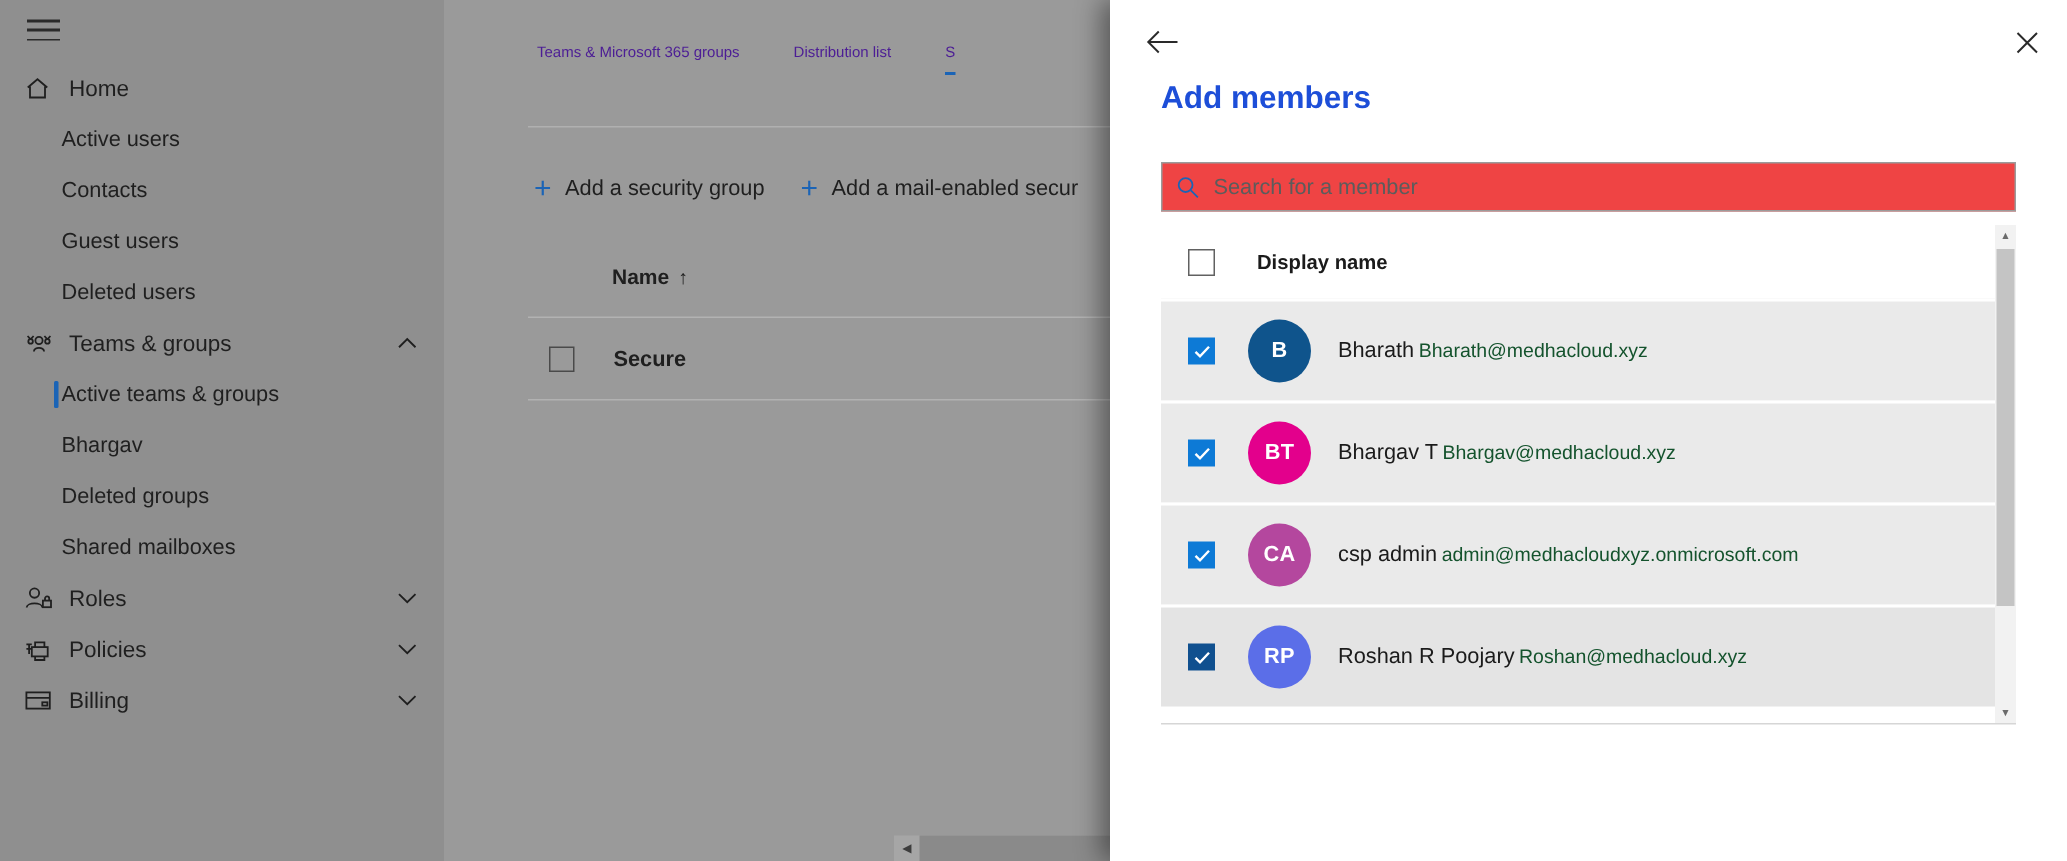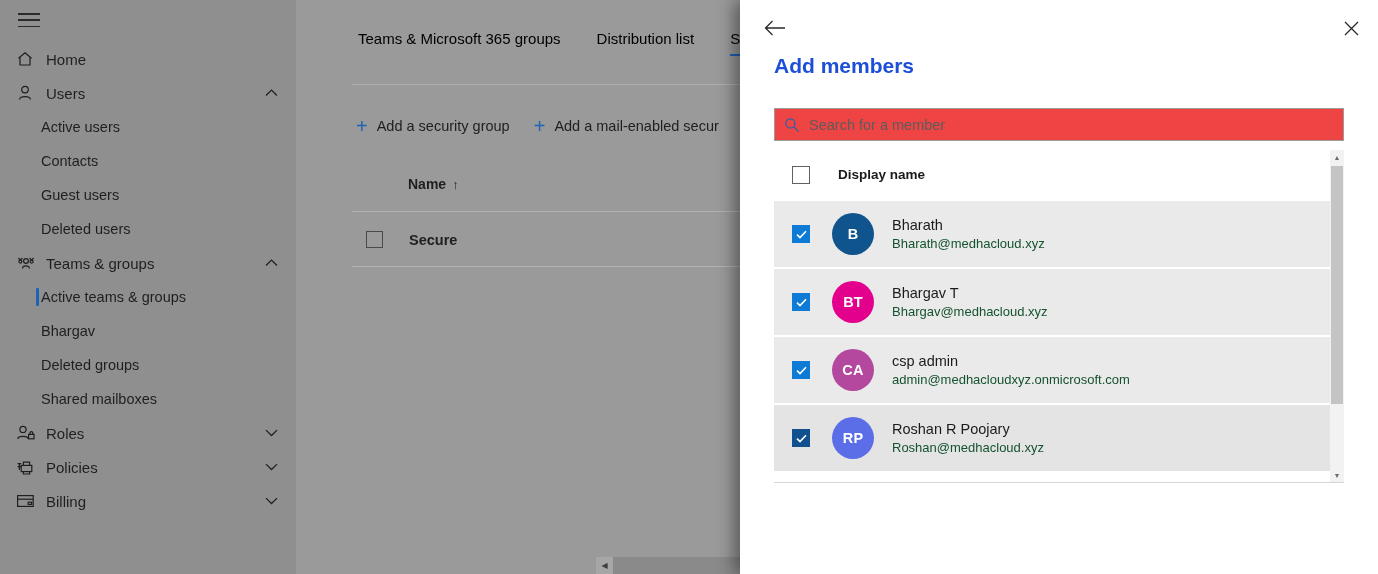--- a/index.html
+++ b/index.html
@@ -38,21 +38,21 @@
     position: absolute; left: 36px; top: 8px; width: 3px; height: 18px;
     background: #1b64b6; border-radius: 1px;
   }
 
   
   .content { position: absolute; left: 296px; top: 0; right: 0; height: 574px; }
   .tabs {
     position: absolute; left: 62px; top: 30px; display: flex; align-items: flex-end; gap: 36px;
   }
   .tab {
-    font-size: 15px; color: #000000; padding-bottom: 9px; position: relative; white-space: nowrap;
+    font-size: 10px; color: #4c1d95; padding-bottom: 9px; position: relative; white-space: nowrap;
   }
   .tab.active::after {
     content: ""; position: absolute; left: 0; right: 0; bottom: 0;
     height: 2px; background: #1b64b6;
   }
   .tabs-underline {
     position: absolute; left: 56px; right: 0; top: 84px; height: 1px; background: #b0b0b0;
   }
   .cmdbar {
     position: absolute; left: 60px; top: 116px; display: flex; align-items: center; gap: 24px;
@@ -140,21 +140,21 @@
     width: 18px; height: 18px; background: #0d7ad6; margin-left: 18px; flex: none;
     display: flex; align-items: center; justify-content: center;
   }
   .m-row.last .m-check { background: #10508f; }
   .m-check svg { display: block; }
   .avatar {
     width: 42px; height: 42px; border-radius: 50%; margin-left: 22px; flex: none;
     display: flex; align-items: center; justify-content: center;
     color: #fff; font-size: 14.5px; font-weight: bold; letter-spacing: .2px;
   }
-  .m-text { margin-left: 18px; display: flex; flex-direction: column; gap: 3px; }
+  .m-text { margin-left: 18px; display: flex; flex-direction: row; gap: 3px; }
   .m-name { font-size: 14.5px; color: #1b1b1b; }
   .m-mail { font-size: 13px; color: #14532d; }
 
   
   .vscroll {
     position: absolute; right: 0; top: 0; width: 14px; height: 332px; background: #f2f2f2;
   }
   .vscroll .vs-up, .vscroll .vs-dn {
     position: absolute; left: 0; width: 14px; height: 14px;
     display: flex; align-items: center; justify-content: center; font-size: 7px; color: #6b6b6b;
@@ -182,34 +182,20 @@
         <i></i>
       </div>
       <div class="nav" id="nav-list">
           <div class="nav-item">
             <span class="ico">
               <svg width="18" height="18" viewBox="0 0 18 18">
                 <path d="M2.5 8.3 L9 2.8 L15.5 8.3 M4 7.6 V15 H14 V7.6" stroke="#1f1f1f" stroke-width="1.2" fill="none"></path>
               </svg>
             </span>
             <span>Home</span>
-          </div>
-          <div class="nav-item">
-            <span class="ico">
-              <svg width="18" height="18" viewBox="0 0 18 18">
-                <circle cx="9" cy="5.6" r="3.3" stroke="#1f1f1f" stroke-width="1.2" fill="none"></circle>
-                <path d="M3.6 15.5 C3.6 11.6 14.4 11.6 14.4 15.5" stroke="#1f1f1f" stroke-width="1.2" fill="none"></path>
-              </svg>
-            </span>
-            <span>Users</span>
-            <span class="chev">
-              <svg width="13" height="9" viewBox="0 0 13 9">
-                <path d="M1 7 L6.5 1.6 L12 7" stroke="#1f1f1f" stroke-width="1.25" fill="none"></path>
-              </svg>
-            </span>
           </div>
           <div class="nav-item sub">
             <span>Active users</span>
           </div>
           <div class="nav-item sub">
             <span>Contacts</span>
           </div>
           <div class="nav-item sub">
             <span>Guest users</span>
           </div>

